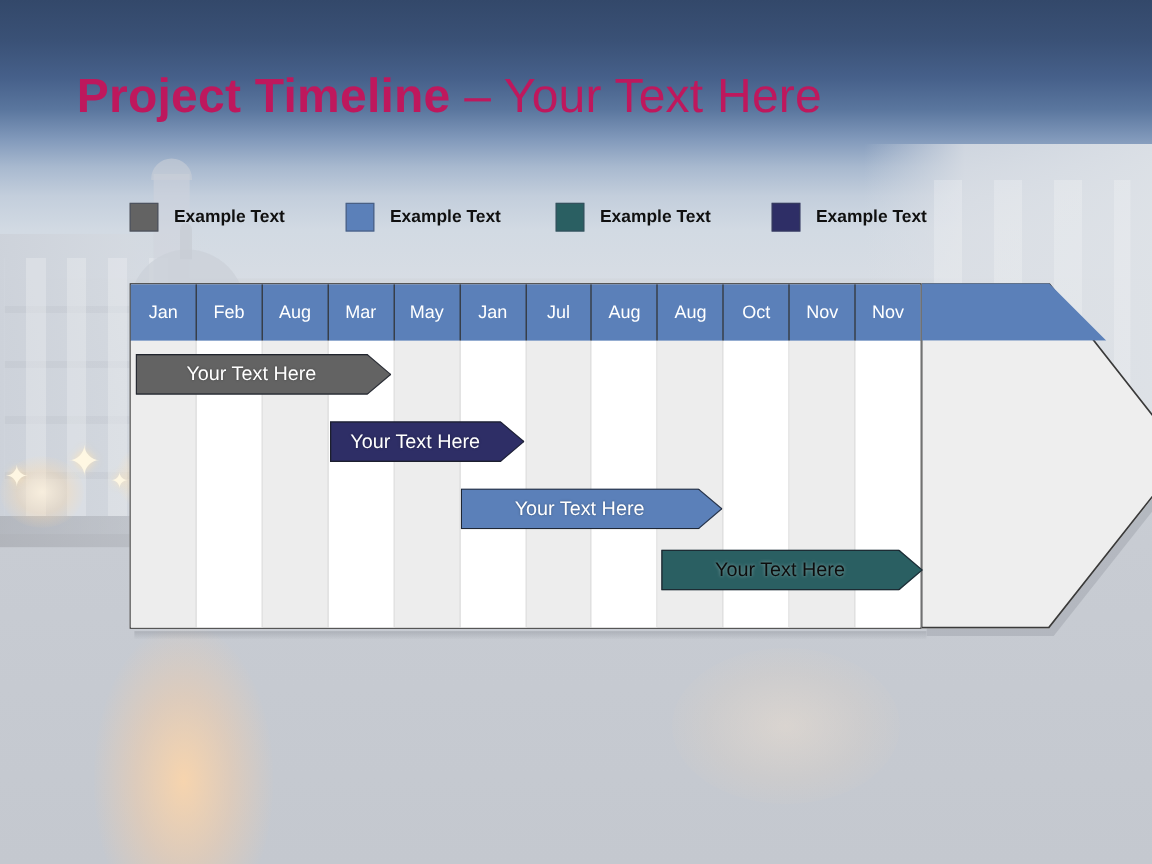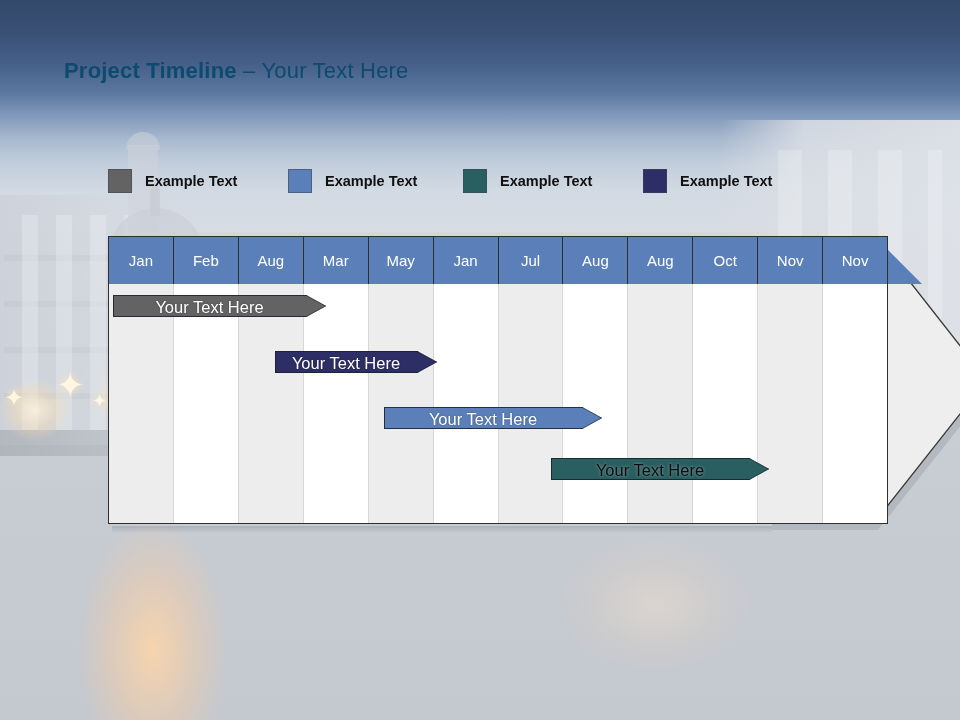--- a/index.html
+++ b/index.html
@@ -91,21 +91,21 @@
   .flare{position:absolute;color:rgba(255,248,228,.95);line-height:1;text-shadow:0 0 8px rgba(255,228,180,.9);}
   
   .quay{
     left:0;top:430px;width:300px;height:26px;
     background:linear-gradient(to right, rgba(150,152,158,.45) 0%, rgba(178,182,189,.30) 70%, rgba(190,194,200,0) 100%);
   }
 
   
   #title{
     position:absolute;left:64px;top:58px;
-    font-size:22px;color:#0c4a6e;white-space:nowrap;
+    font-size:40px;color:#be185d;white-space:nowrap;
     letter-spacing:.2px;
   }
   #title .b{font-weight:bold;}
   #title .n{font-weight:normal;}
 
   
   #legend{position:absolute;left:108px;top:168px;height:26px;}
   .legend-item{position:absolute;top:0;height:26px;display:flex;align-items:center;}
   .legend-swatch{
     width:24px;height:24px;border:1px solid rgba(60,70,90,.55);
@@ -138,21 +138,21 @@
   
   #arrow-head-blue{
     position:absolute;left:660px;top:0;width:220px;height:48px;
     -webkit-clip-path:polygon(0 0, 48.2% 0, 70% 100%, 0 100%);
     clip-path:polygon(0 0, 48.2% 0, 70% 100%, 0 100%);
     background:#5b80b9;
   }
 
   
   #grid{
-    position:absolute;left:0;top:0;width:780px;height:288px;
+    position:absolute;left:0;top:0;width:660px;height:288px;
     border:1px solid #2f2f2f;box-sizing:border-box;background:#ffffff;
   }
   #months{
     position:absolute;left:0;top:0;right:0;height:47px;
     display:flex;background:#5b80b9;
   }
   .month-cell{
     flex:1 1 0;display:flex;align-items:center;justify-content:center;
     color:#ffffff;font-size:15px;
     border-right:1px solid #2f2f2f;box-sizing:border-box;
@@ -162,21 +162,21 @@
   #cols{
     position:absolute;left:0;top:47px;right:0;bottom:0;display:flex;
   }
   .col{flex:1 1 0;box-sizing:border-box;border-right:1px solid #d8d8d8;}
   .col.shade{background:#ededed;}
   .col.plain{background:#ffffff;}
   .col:last-child{border-right:none;}
 
   
   .bar{
-    position:absolute;height:22px;display:flex;align-items:flex-end;
+    position:absolute;height:34px;display:flex;align-items:center;
     box-sizing:border-box;
   }
   .bar-shape{
     position:absolute;inset:0;
     border:1px solid rgba(30,35,45,.65);
     box-sizing:border-box;
   }
   .bar-text{
     position:relative;z-index:2;width:100%;text-align:center;
     padding-right:20px;box-sizing:border-box;

